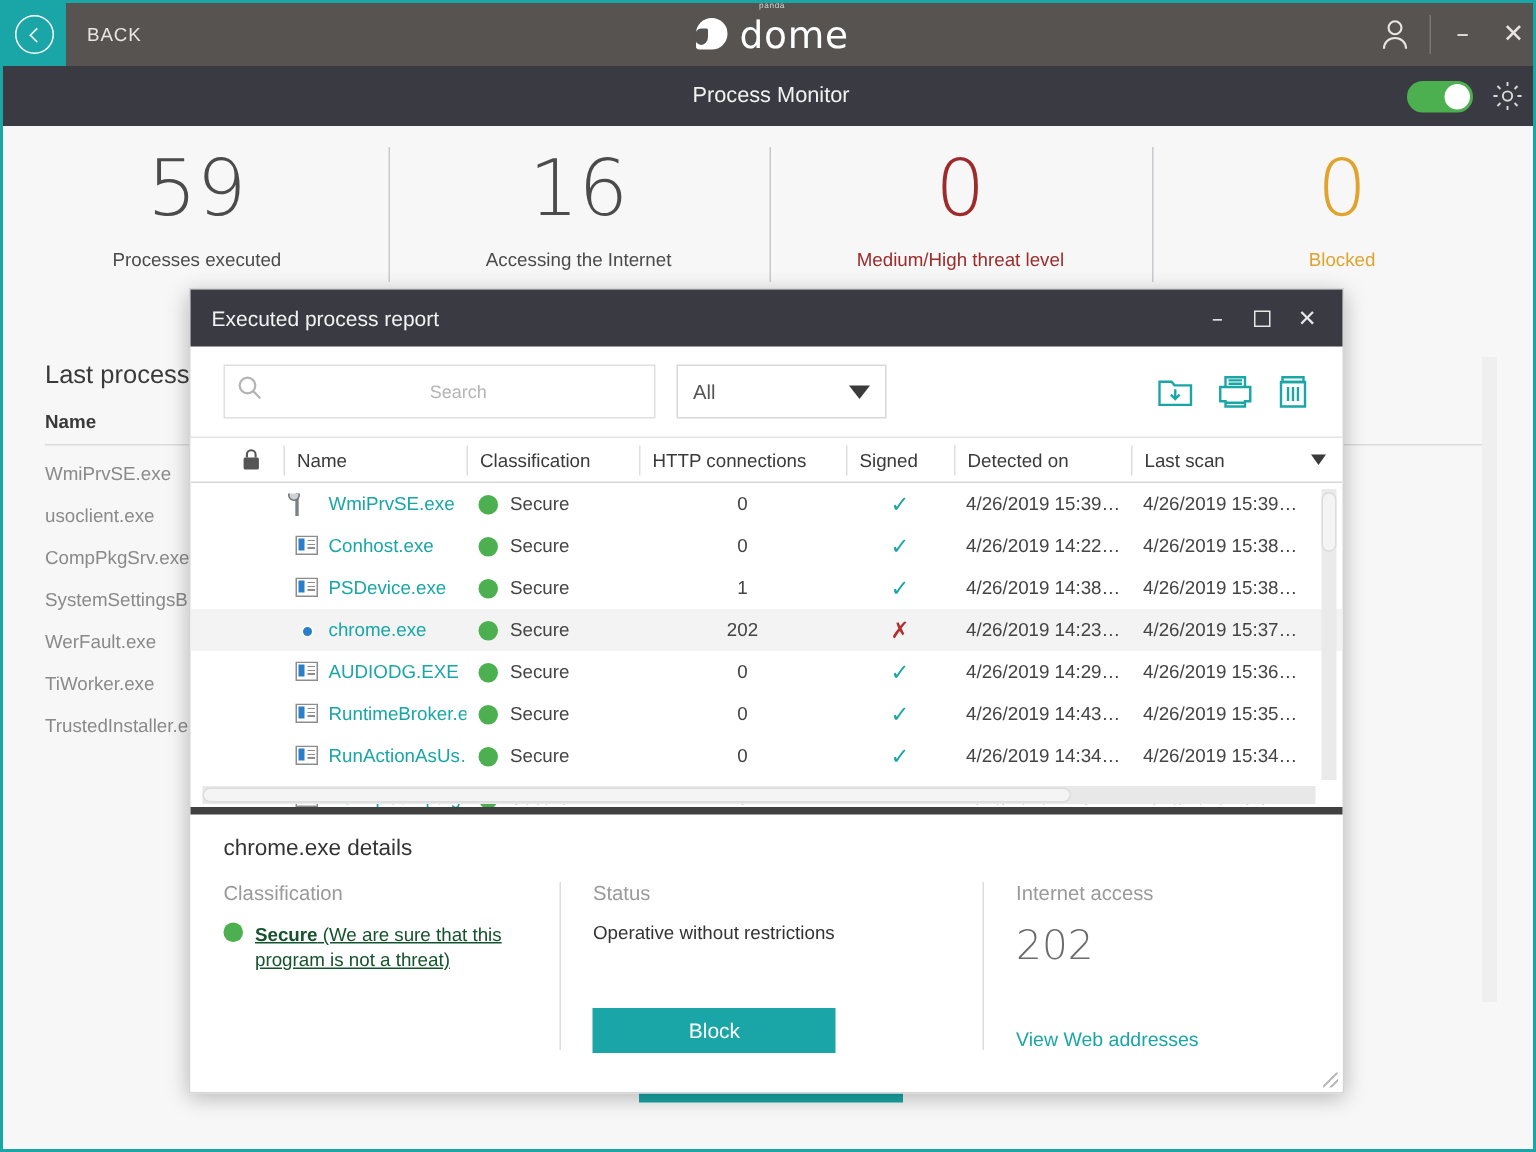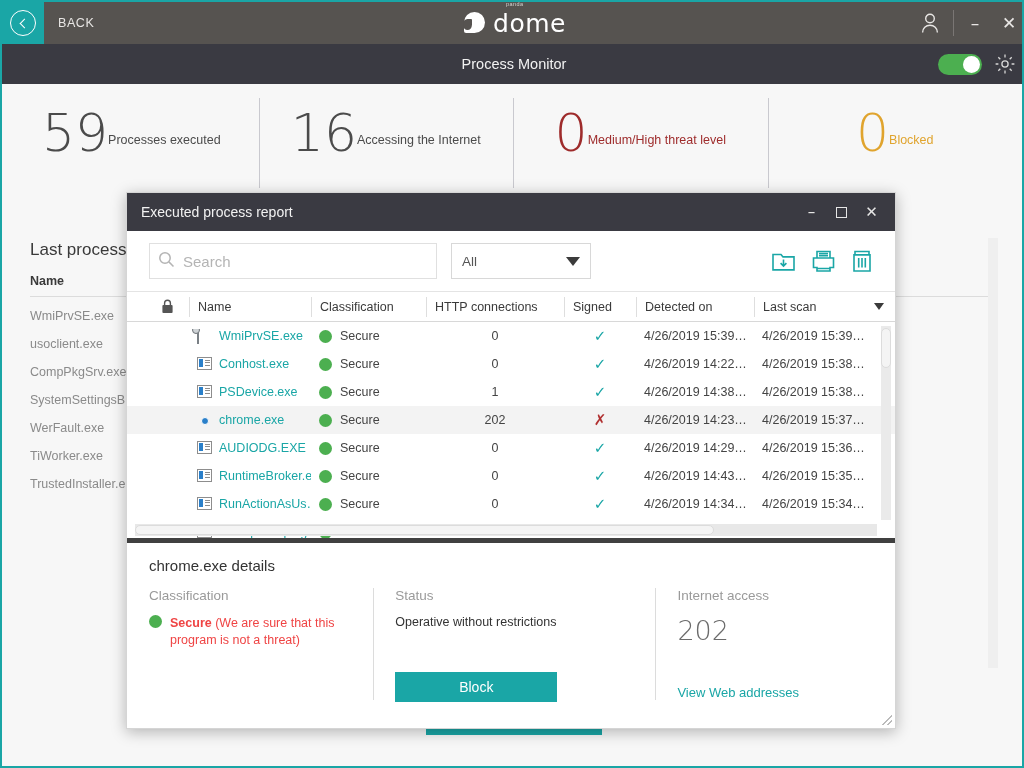--- a/index.html
+++ b/index.html
@@ -108,21 +108,21 @@
   }
   .gear { cursor: pointer; display: flex; }
 
   
   .stats {
     position: absolute; left: 2px; top: 82px; width: 1018px; height: 112px;
     display: flex; background: #f7f7f7;
   }
   .stat {
     flex: 1 1 0; position: relative;
-    display: flex; flex-direction: row; align-items: center; justify-content: center;
+    display: flex; flex-direction: column; align-items: center; justify-content: center;
   }
   .stat + .stat::before {
     content: ""; position: absolute; left: 0; top: 14px; bottom: 8px;
     width: 1px; background: #c9c9cf;
   }
   .stat-num {
     font-size: 52px; font-weight: 300; line-height: 1;
     font-family: "DejaVu Sans", sans-serif; color: #4b4b4b;
     margin-bottom: 14px;
   }
@@ -194,22 +194,22 @@
   
   .dlg-toolbar {
     height: 60px; flex: 0 0 auto; display: flex; align-items: center;
     padding: 0 22px; gap: 14px;
   }
   .search-box {
     width: 288px; height: 36px; border: 1px solid #e0e0e0; background: #fff;
     display: flex; align-items: center; padding: 0 8px;
   }
   .search-input {
-    border: none; outline: none; flex: 1; font-size: 15px; color: #000000;
-    font-family: "Liberation Sans", sans-serif; margin-left: 8px; background: transparent;
+    border: none; outline: none; flex: 1; font-size: 12px; color: #000000;
+    font-family: "Liberation Sans", sans-serif; margin-left: 8px; background: transparent; text-align: center;
   }
   .search-input::placeholder { color: #b4b4b4; }
   .filter-select {
     width: 140px; height: 36px; border: 1px solid #d8d8d8; background: #fff;
     display: flex; align-items: center; padding: 13px 10px; cursor: pointer;
   }
   .filter-val { font-size: 13.5px; color: #555; }
   .filter-caret {
     margin-left: auto;
     width: 0; height: 0; border-left: 7px solid transparent;
@@ -319,21 +319,21 @@
   .details-cols { display: flex; height: 128px; }
   .dcol { position: relative; padding-right: 18px; }
   .dcol.c1 { width: 248px; }
   .dcol.c2 { width: 262px; padding-left: 22px; }
   .dcol.c3 { width: 238px; padding-left: 22px; margin-left: 43px; }
   .dcol.c2::before, .dcol.c3::before {
     content:""; position:absolute; left:0; top:0; bottom:16px; width:1px; background:#dcdcdc;
   }
   .dcol-head { font-size: 13.5px; color: #9a9a9a; margin-bottom: 12px; }
   .class-line { display: flex; gap: 8px; }
-  .class-text { font-size: 12.5px; color: #ef4444; line-height: 1.35; }
+  .class-text { font-size: 12.5px; color: #14532d; line-height: 1.35; text-decoration: underline; }
   .class-text b { font-weight: bold; }
   .status-text { font-size: 12.5px; color: #333; }
   .block-btn {
     position: absolute; left: 22px; bottom: 14px;
     width: 162px; height: 30px; background: #1aa6a6; color: #fff;
     border: none; font-size: 14px; cursor: pointer;
     display: flex; align-items: center; justify-content: center;
   }
   .access-num { font-size: 27px; font-weight: 300; color: #6b6b6b;
                 font-family: "DejaVu Sans", sans-serif; }

